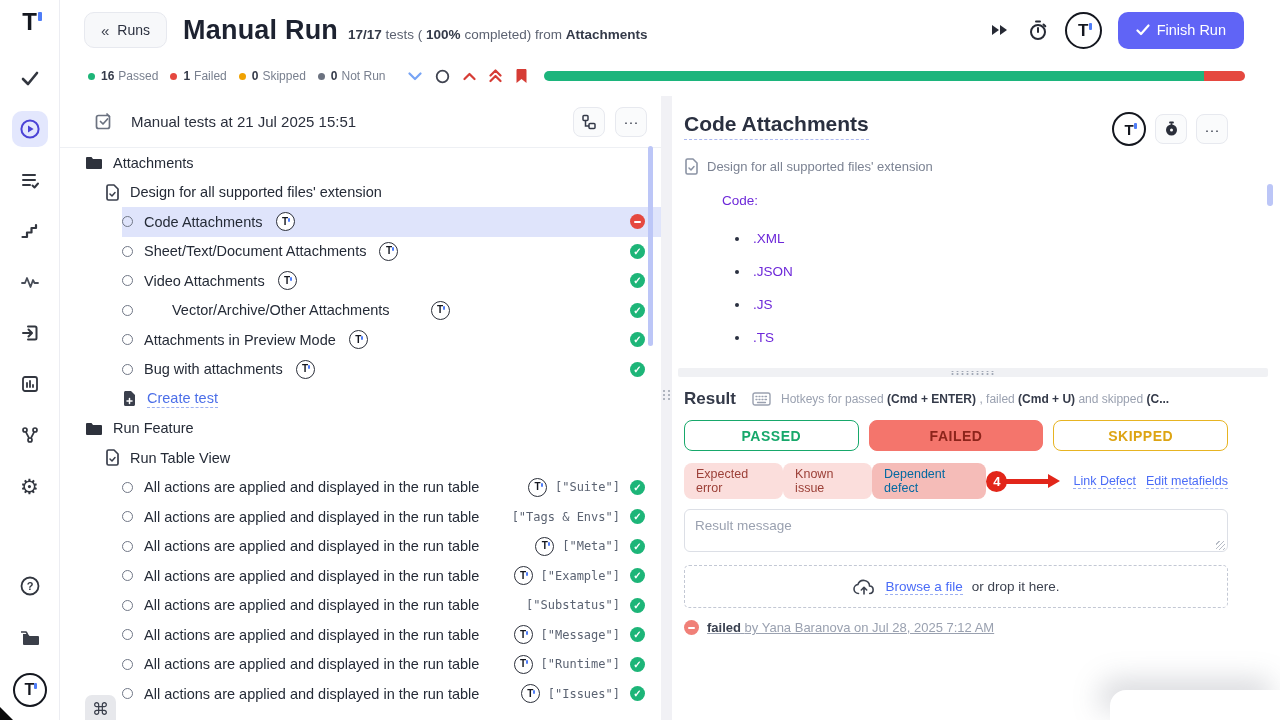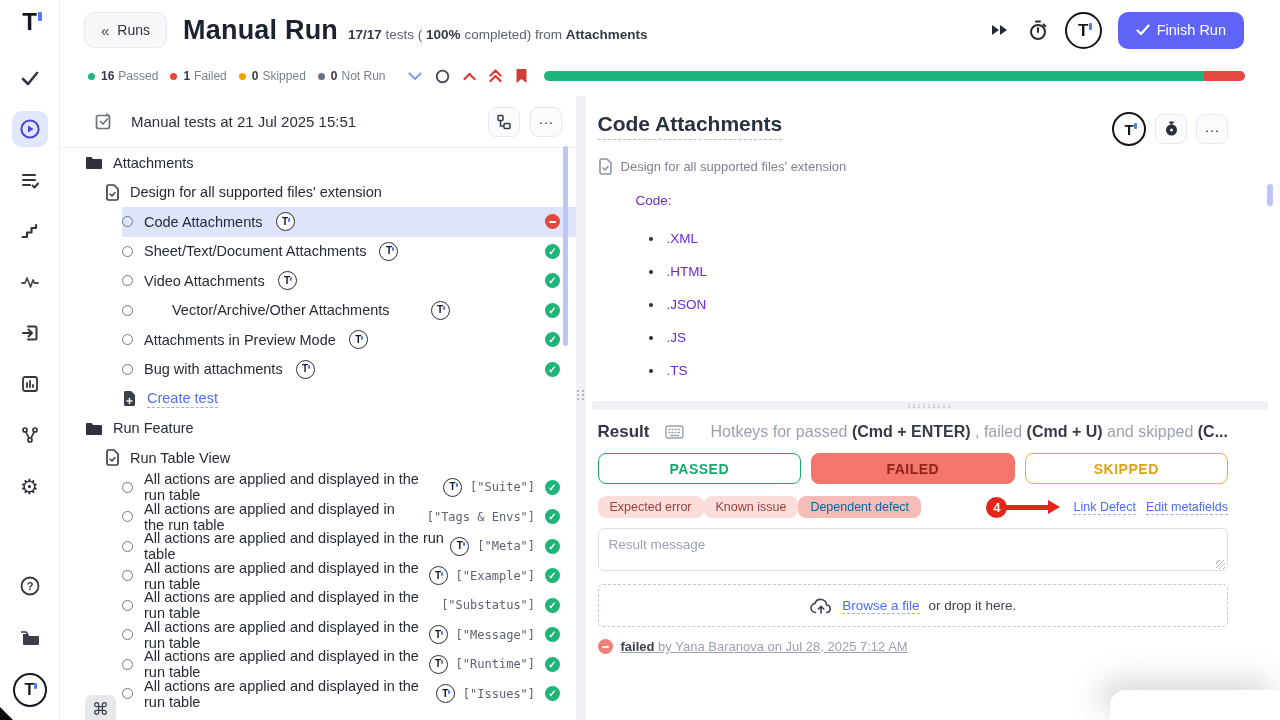--- a/index.html
+++ b/index.html
@@ -96,21 +96,21 @@
   .ext-list li { display:flex; align-items:center; height:33px; }
   .ext-list li::before { content:""; width:4px; height:4px; border-radius:50%; background:#2a3040; margin-right:14px; }
   .rp-scroll { position:absolute; right:7px; top:88px; width:6px; height:22px; background:#bcc6f7; border-radius:3px; }
   .hdivider { margin:14px -40px 0 -6px; height:9px; background:#f0f1f4; border-radius:2px; position:relative; }
   .hdivider .dots { position:absolute; left:50%; top:50%; transform:translate(-50%,-50%); display:grid;
     grid-template-columns:repeat(9,3px); gap:1px 2px; }
   .hdivider .dots i { width:1.5px; height:1.5px; background:#a2a8b5; border-radius:50%; }
 
   .result-head { display:flex; align-items:center; margin-top:12px; gap:10px; }
   .result-title { font-size:17px; font-weight:700; color:#343a49; margin-right:6px; }
-  .hotkeys { font-size:16px; color:#9aa1b0; white-space:nowrap; overflow:hidden;margin-left:16px; }
+  .hotkeys { font-size:12px; color:#9aa1b0; white-space:nowrap; overflow:hidden; }
   .hotkeys b { color:#343a49; font-weight:700; }
   .res-buttons { display:flex; gap:10px; margin-top:11px; }
   .res-btn { flex:1; height:31px; border-radius:8px; font-size:14px; font-weight:600; letter-spacing:.5px;
     display:flex; align-items:center; justify-content:center; cursor:pointer; background:#fff; }
   .res-btn.passed { border:1.5px solid #17a86b; color:#17a86b; }
   .res-btn.failed { border:1.5px solid #f4756c; background:#f4756c; color:#8d241b; }
   .res-btn.skipped { border:1.5px solid #e7b422; color:#dda413; }
   .meta-row { display:flex; align-items:center; margin-top:12px; }
   .pill { font-size:12.5px; color:#9c4038; background:#fbdedc; border-radius:8px; padding:4px 12px; margin-right:0; cursor:pointer; }
   .pill.active { background:#f5bcb8; color:#0369a1; }
@@ -573,21 +573,20 @@
               <path d="M2 2.5C2 1.7 2.7 1 3.5 1H9l4 4v9.5c0 .8-.7 1.5-1.5 1.5h-8A1.5 1.5 0 0 1 2 14.5z" stroke="#8b93a4" stroke-width="1.6" fill="none" stroke-linejoin="round"></path>
               <path d="M5 10l2 2 3-3.5" stroke="#8b93a4" stroke-width="1.5" fill="none" stroke-linecap="round" stroke-linejoin="round"></path>
             </svg>
           </span>
         <span>Design for all supported files' extension</span>
       </div>
       <div class="code-block">
         <div>Code:</div>
         <ul class="ext-list">
             <li>.XML</li>
-            <li>.HTML</li>
             <li>.JSON</li>
             <li>.JS</li>
             <li>.TS</li>
           </ul>
       </div>
       <div class="rp-scroll"></div>
       <div class="hdivider">
         <span class="dots">
             <i></i>
             <i></i>

